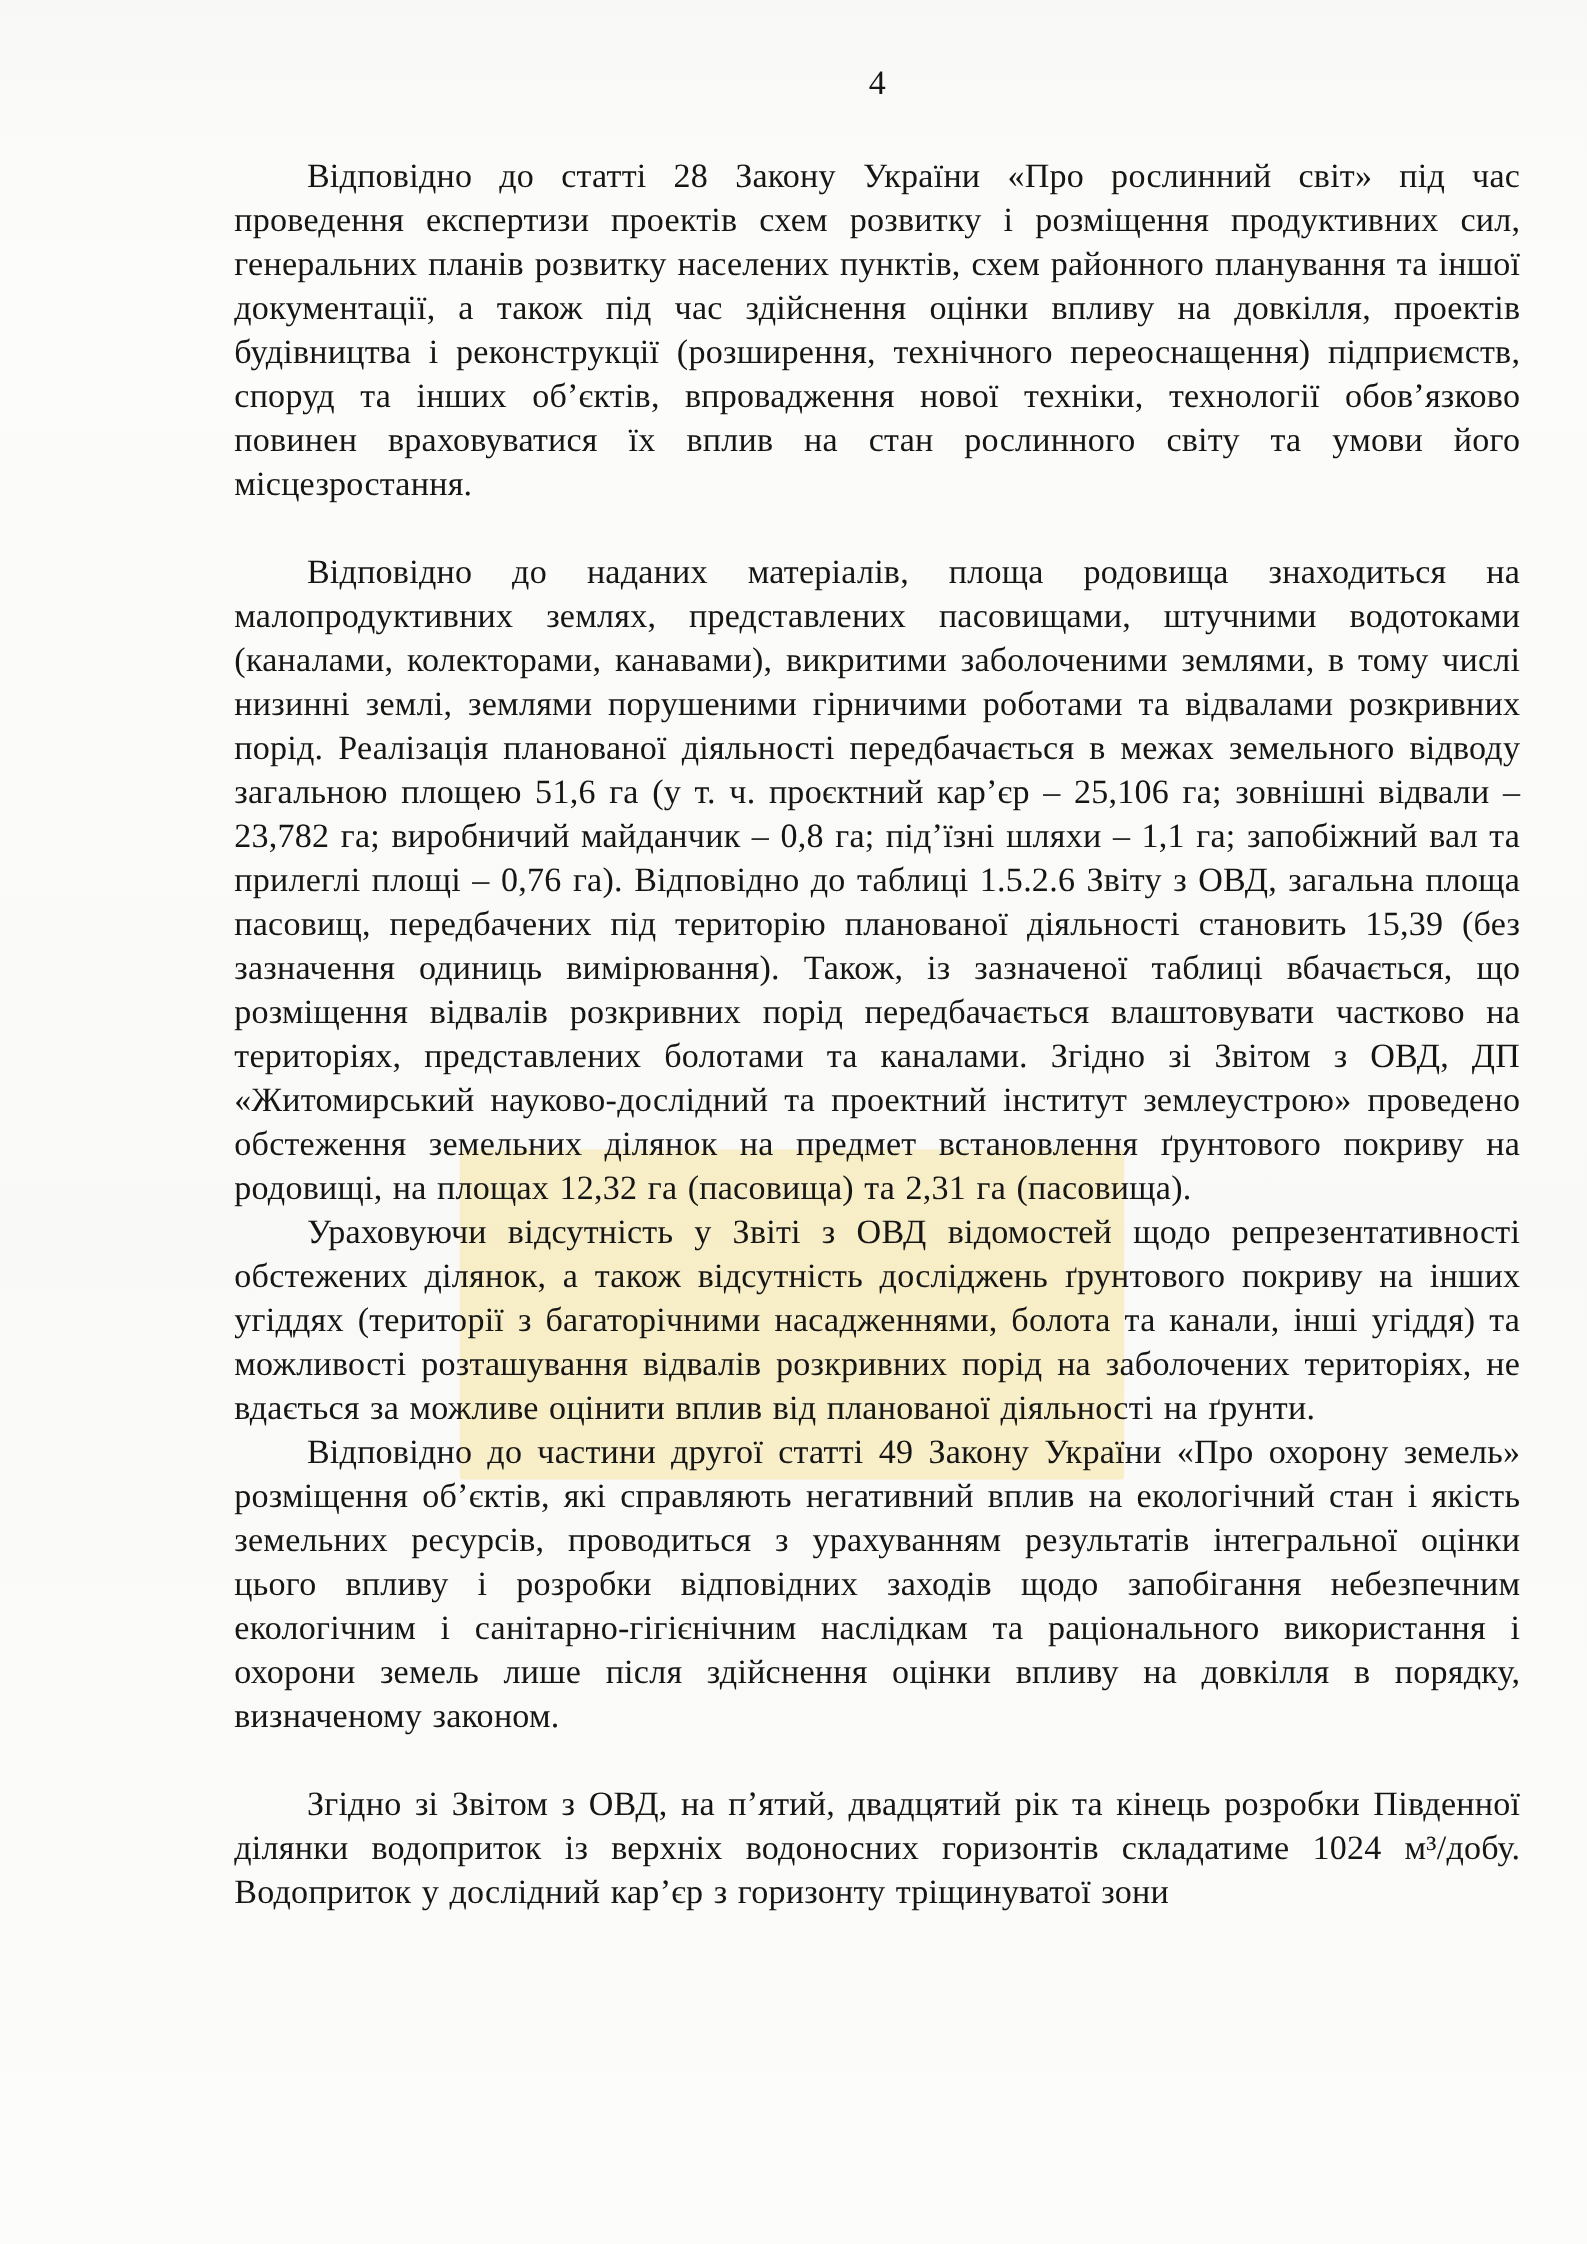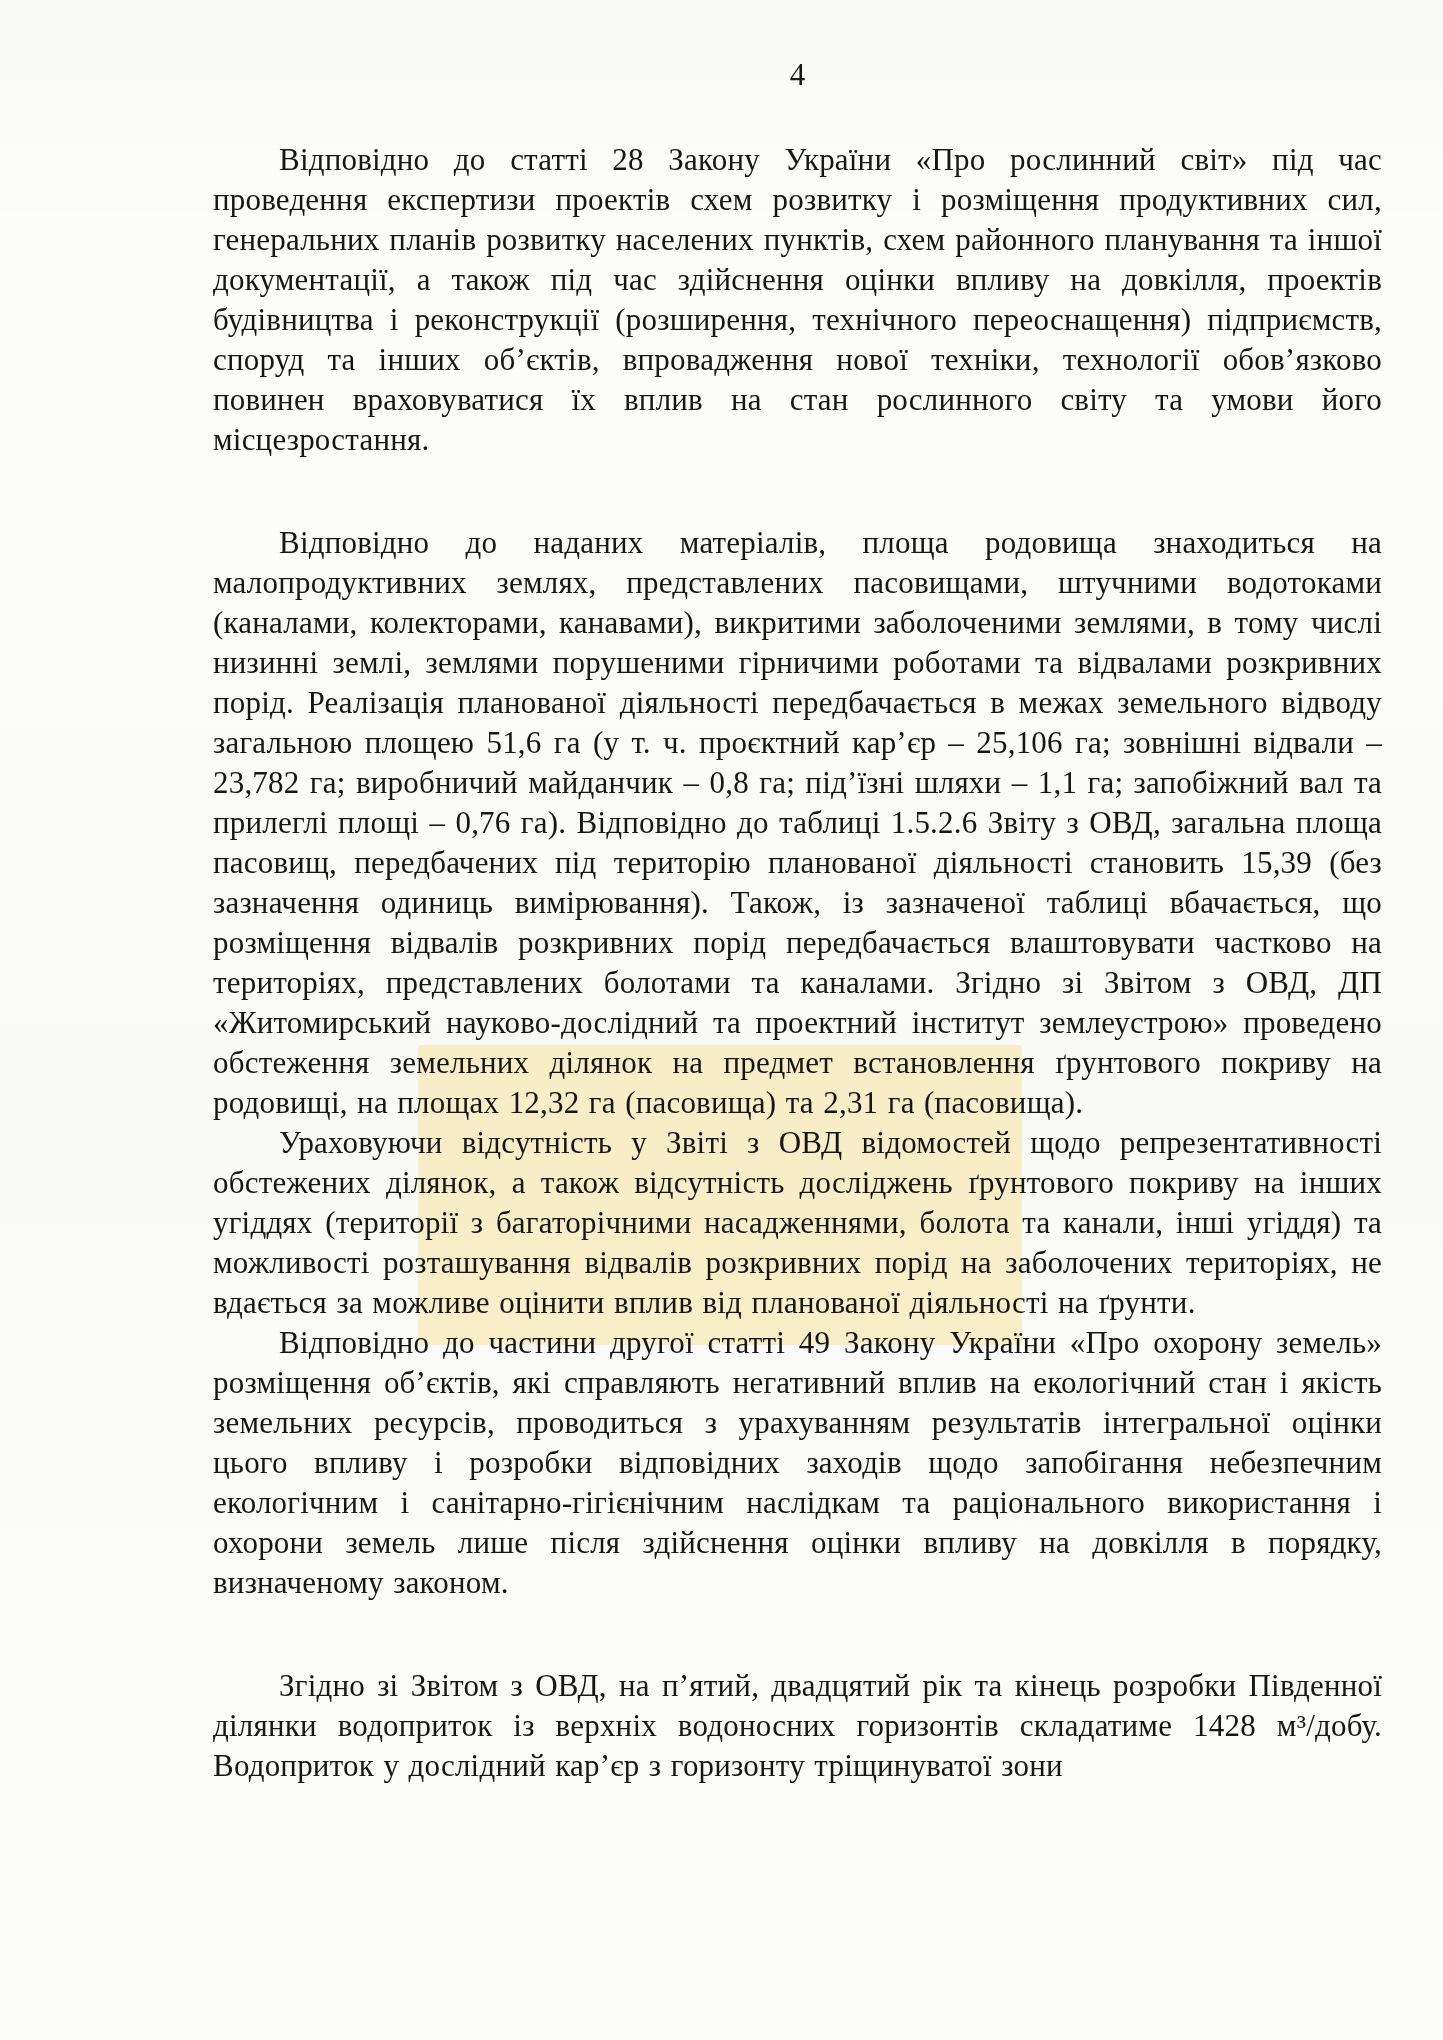--- a/index.html
+++ b/index.html
@@ -91,35 +91,35 @@
     word-spacing: 1.5px;
     z-index: 3;
   }
 
   .content p {
     margin: 0;
     text-indent: 66px;
   }
 
   .content p.gap {
-    margin-top: 63px;
+    margin-top: 40px;
   }
 </style>
 </head>
 <body>
 
 <div class="page">
 
   <div class="page-number">4</div>
 
   <div class="highlight-block"></div>
 
 
 
   <div class="content">
     <p class="para">Відповідно до статті 28 Закону України «Про рослинний світ» під час проведення експертизи проектів схем розвитку і розміщення продуктивних сил, генеральних планів розвитку населених пунктів, схем районного планування та іншої документації, а також під час здійснення оцінки впливу на довкілля, проектів будівництва і реконструкції (розширення, технічного переоснащення) підприємств, споруд та інших об’єктів, впровадження нової техніки, технології обов’язково повинен враховуватися їх вплив на стан рослинного світу та умови його місцезростання.</p>
     <p class="para gap">Відповідно до наданих матеріалів, площа родовища знаходиться на малопродуктивних землях, представлених пасовищами, штучними водотоками (каналами, колекторами, канавами), викритими заболоченими землями, в тому числі низинні землі, землями порушеними гірничими роботами та відвалами розкривних порід. Реалізація планованої діяльності передбачається в межах земельного відводу загальною площею 51,6 га (у т. ч. проєктний кар’єр – 25,106 га; зовнішні відвали – 23,782 га; виробничий майданчик – 0,8 га; під’їзні шляхи – 1,1 га; запобіжний вал та прилеглі площі – 0,76 га). Відповідно до таблиці 1.5.2.6 Звіту з ОВД, загальна площа пасовищ, передбачених під територію планованої діяльності становить 15,39 (без зазначення одиниць вимірювання). Також, із зазначеної таблиці вбачається, що розміщення відвалів розкривних порід передбачається влаштовувати частково на територіях, представлених болотами та каналами. Згідно зі Звітом з ОВД, ДП «Житомирський науково-дослідний та проектний інститут землеустрою» проведено обстеження земельних ділянок на предмет встановлення ґрунтового покриву на родовищі, на площах 12,32 га (пасовища) та 2,31 га (пасовища).</p>
     <p class="para">Ураховуючи відсутність у Звіті з ОВД відомостей щодо репрезентативності обстежених ділянок, а також відсутність досліджень ґрунтового покриву на інших угіддях (території з багаторічними насадженнями, болота та канали, інші угіддя) та можливості розташування відвалів розкривних порід на заболочених територіях, не вдається за можливе оцінити вплив від планованої діяльності на ґрунти.</p>
     <p class="para">Відповідно до частини другої статті 49 Закону України «Про охорону земель» розміщення об’єктів, які справляють негативний вплив на екологічний стан і якість земельних ресурсів, проводиться з урахуванням результатів інтегральної оцінки цього впливу і розробки відповідних заходів щодо запобігання небезпечним екологічним і санітарно-гігієнічним наслідкам та раціонального використання і охорони земель лише після здійснення оцінки впливу на довкілля в порядку, визначеному законом.</p>
-    <p class="para gap">Згідно зі Звітом з ОВД, на п’ятий, двадцятий рік та кінець розробки Південної ділянки водоприток із верхніх водоносних горизонтів складатиме 1428 м³/добу. Водоприток у дослідний кар’єр з горизонту тріщинуватої зони</p>
+    <p class="para gap">Згідно зі Звітом з ОВД, на п’ятий, двадцятий рік та кінець розробки Південної ділянки водоприток із верхніх водоносних горизонтів складатиме 1024 м³/добу. Водоприток у дослідний кар’єр з горизонту тріщинуватої зони</p>
   </div>
 
 </div>
 
 </body></html>

